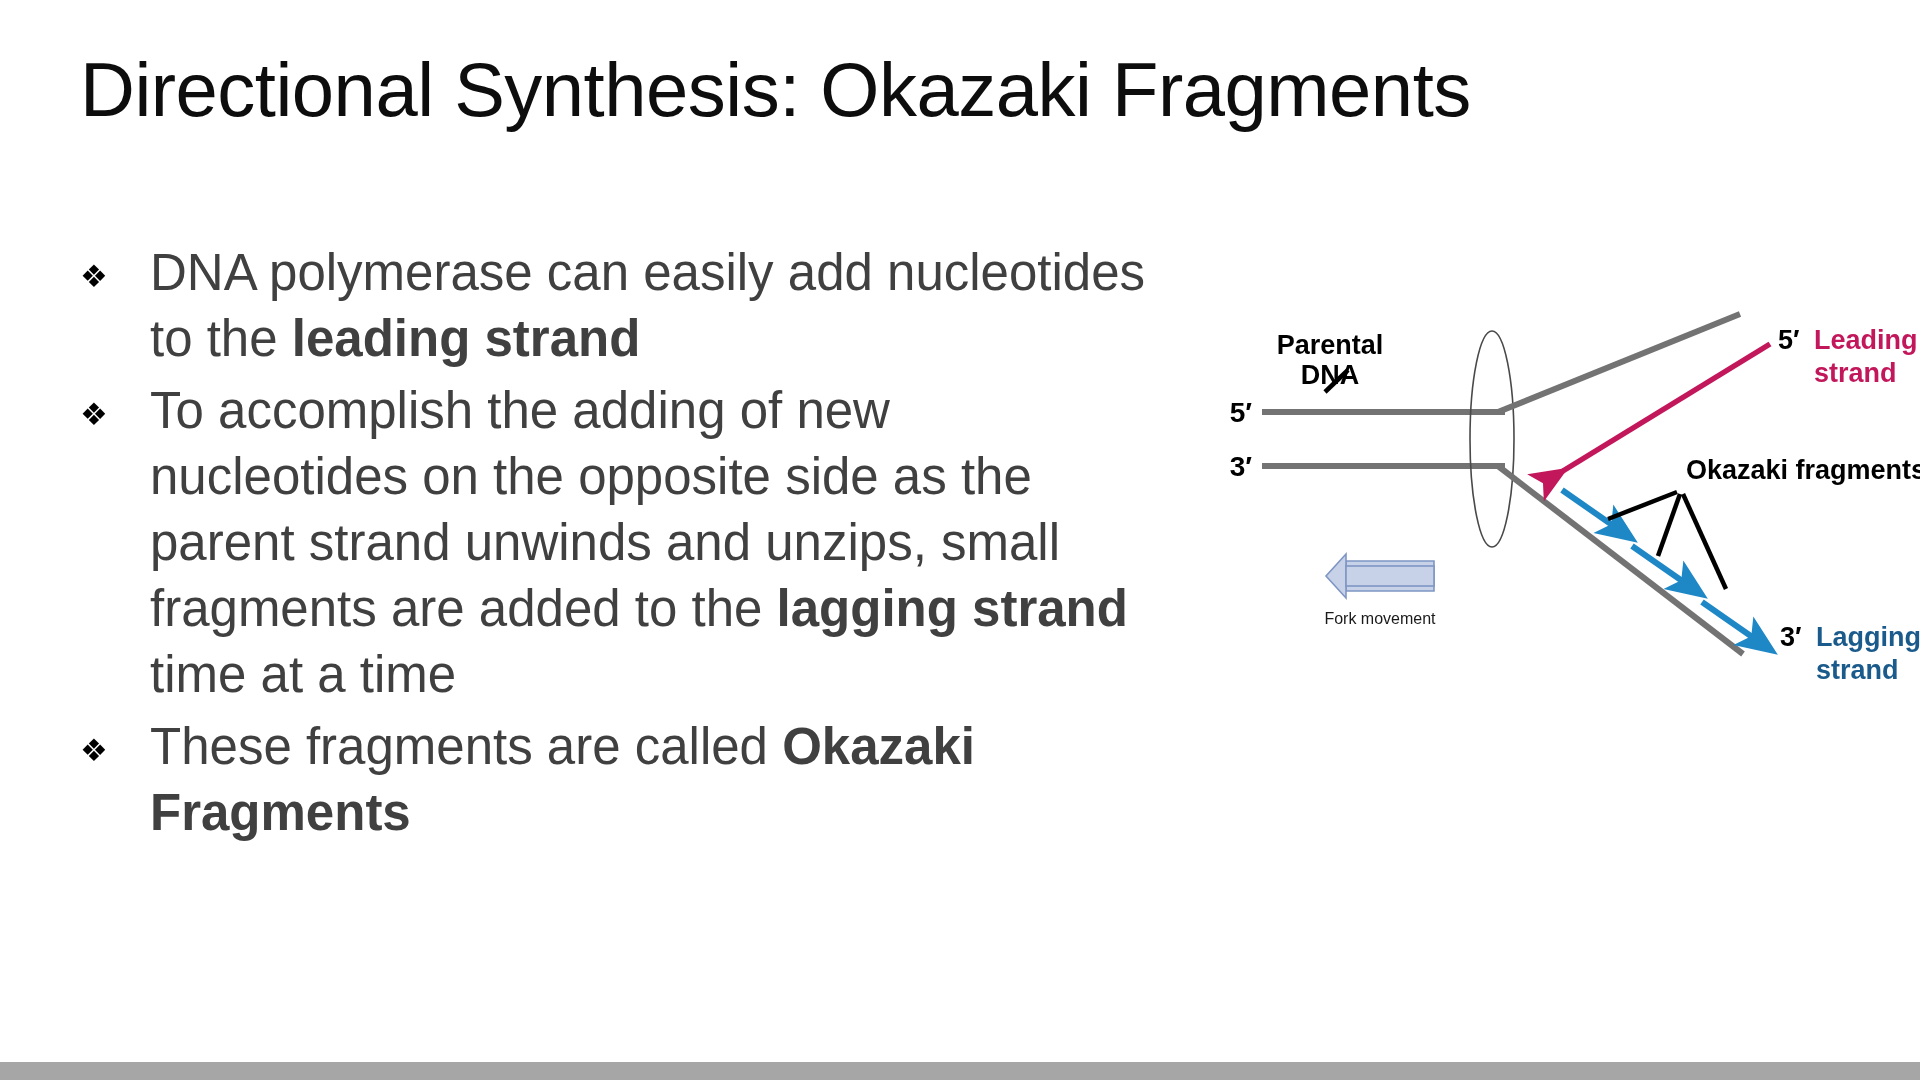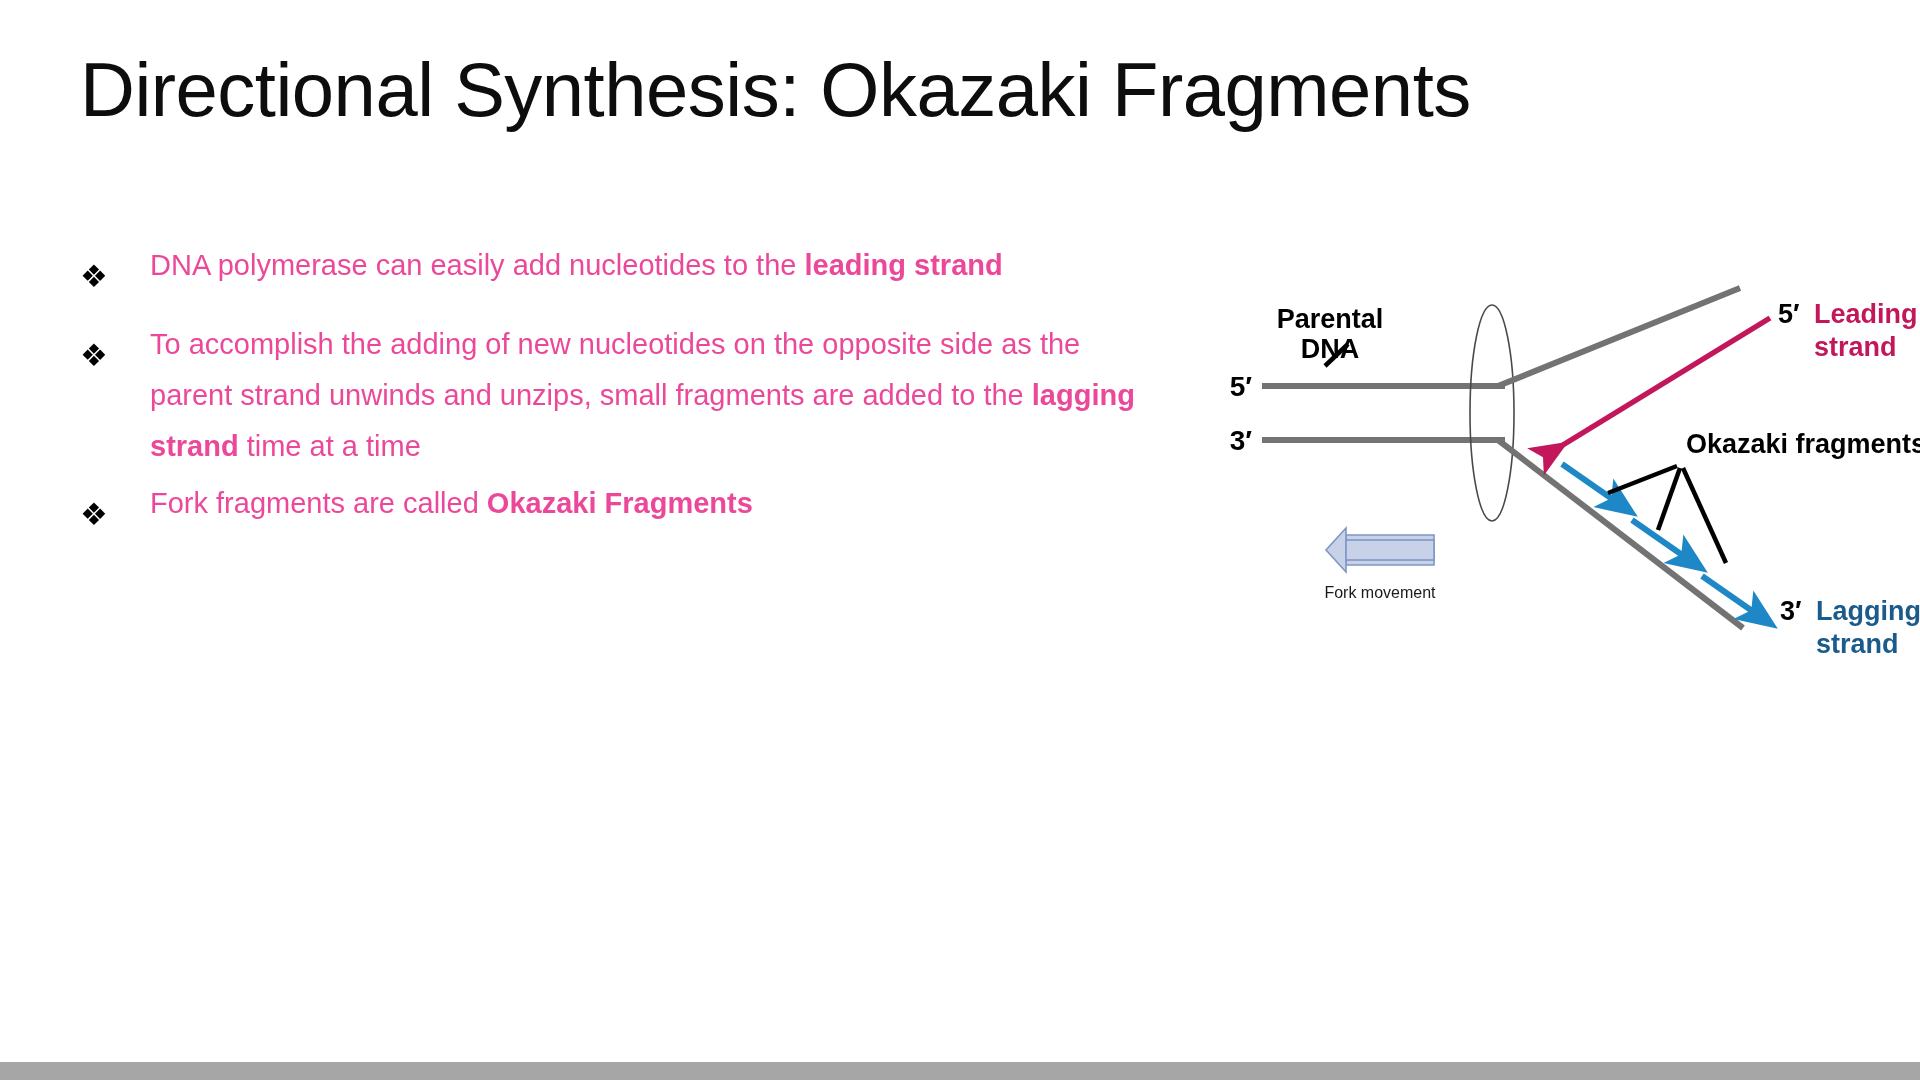--- a/index.html
+++ b/index.html
@@ -59,32 +59,32 @@
     font-size: 31px;
     line-height: 73px;
     color: #000000;
     text-align: left;
     padding-left: 8px;
     box-sizing: border-box;
   }
   .bullet-text {
     flex: 1 1 auto;
     font-family: "Liberation Sans", sans-serif;
-    font-size: 29px;
+    font-size: 51px;
     font-weight: 400;
-    line-height: 51px;
-    color: #ec4899;
+    line-height: 66px;
+    color: #404040;
   }
   .bullet-text b { font-weight: 700; }
 
   
   #diagram {
     position: absolute;
     left: 1180px;
-    top: 288px;
+    top: 314px;
     width: 740px;
     height: 360px;
   }
   #diagram svg {
     display: block;
     width: 740px;
     height: 360px;
     overflow: visible;
   }
   .dg-label {
@@ -121,21 +121,21 @@
     <div class="bullet-row">
       <span class="bullet-mark">❖</span>
       <span class="bullet-text">
         <span>To accomplish the adding of new nucleotides on the opposite side as the parent strand unwinds and unzips, small fragments are added to the </span><b>lagging strand</b><span> time at a time</span>
       </span>
     </div>
 
     <div class="bullet-row">
       <span class="bullet-mark">❖</span>
       <span class="bullet-text">
-        <span>Fork fragments are called </span><b>Okazaki Fragments</b>
+        <span>These fragments are called </span><b>Okazaki Fragments</b>
       </span>
     </div>
 
   </div>
 
   <div id="diagram">
     <svg viewBox="0 0 740 360" xmlns="http://www.w3.org/2000/svg">
       <defs>
         <marker id="mk-pink" markerWidth="7" markerHeight="7" refX="2.2" refY="3.2" orient="auto" markerUnits="strokeWidth">
           <path d="M0,3.2 L7,0.3 L5.4,3.2 L7,6.1 Z" fill="#C2185B"></path>

